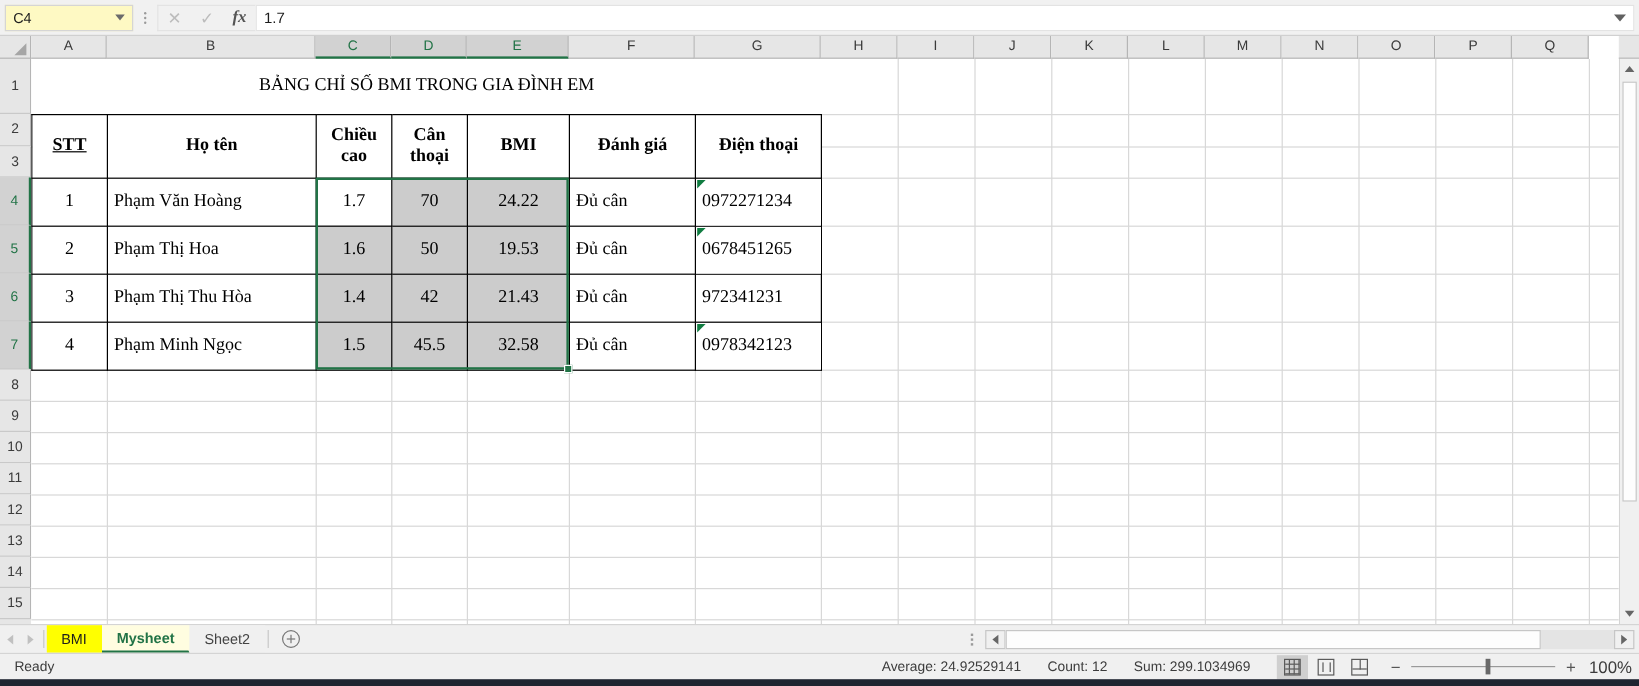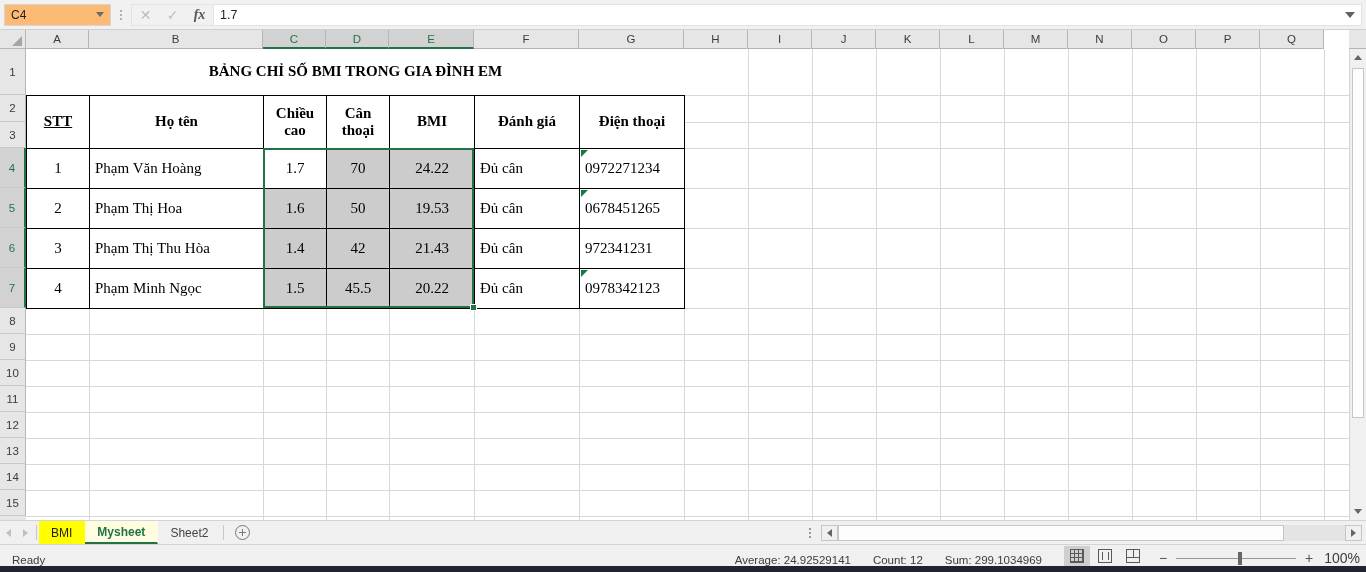--- a/index.html
+++ b/index.html
@@ -16,21 +16,21 @@
     height: 30px;
     background: #f1f1f1;
     display: flex;
     align-items: center;
     padding: 0 4px;
     flex: 0 0 30px;
     border-bottom: 1px solid #d0d0d0;
   }
   .name-box {
     width: 107px; height: 22px;
-    background: #fdba74;
+    background: #fef9c3;
     border: 1px solid #d5d5d5;
     display: flex; align-items: center;
     padding: 0 6px;
     font-size: 12px; color: #222;
     position: relative;
   }
   .name-box-text { flex: 1; font-size: 12px; color: #1d1d1d; }
   .name-box-arrow {
     width: 0; height: 0;
     border-left: 4px solid transparent;
@@ -129,21 +129,21 @@
   .xl-table td {
     border: 1px solid #000;
     font-size: 15px;
     color: #000;
     padding: 0 5px;
     background: #fff;
   }
   .tbl-title {
     border: none !important;
     text-align: center;
-    font-weight: bold;
+    font-weight: normal;
     font-size: 16.5px;
     background: #fff !important;
   }
   .hdr { text-align: center; font-weight: bold; font-size: 15px; }
   .c-center { text-align: center; }
   .c-left { text-align: left; }
   .sel-cell { background: #cccccc !important; }
   .active-cell { background: #ffffff !important; }
   .err-cell { position: relative; margin-top: 20px; }
   .err-tri {
@@ -244,21 +244,21 @@
     position: absolute; left: 0; top: 0; bottom: 0;
     width: 88%;
     background: #fdfdfd; border: 1px solid #c6c6c6;
   }
 
   
   .status-bar {
     height: 22px; flex: 0 0 22px;
     background: #f0f0f0;
     border-top: 1px solid #d4d4d4;
-    display: flex; align-items: flex-end;
+    display: flex; align-items: center;
     font-size: 11.5px; color: #3c3c3c;
     padding: 0 6px;
   }
   .status-left { padding-left: 6px; }
   .status-spacer { flex: 1; }
   .stat-item { margin-right: 22px; white-space: nowrap; }
   .view-btns { display: flex; align-items: center; gap: 2px; margin-right: 12px; }
   .view-btn {
     width: 26px; height: 20px;
     display: flex; align-items: center; justify-content: center;
@@ -430,21 +430,21 @@
           <td class="c-center sel-cell">42</td>
           <td class="c-center sel-cell">21.43</td>
           <td class="c-left">Đủ cân</td>
           <td class="c-left">972341231</td>
         </tr>
         <tr>
           <td class="c-center" style="height:40px;">4</td>
           <td class="c-left">Phạm Minh Ngọc</td>
           <td class="c-center sel-cell">1.5</td>
           <td class="c-center sel-cell">45.5</td>
-          <td class="c-center sel-cell">20.22</td>
+          <td class="c-center sel-cell">32.58</td>
           <td class="c-left">Đủ cân</td>
           <td class="c-left err-cell"><span class="err-tri"></span><span>0978342123</span></td>
         </tr>
       </tbody>
         </table>
 
       <div class="sel-rect" id="selRect" style="left: 237px; top: 99px; width: 211px; height: 160px;"></div>
       <div class="fill-handle" id="fillHandle" style="left: 444px; top: 255px;"></div>
     </div>
 

